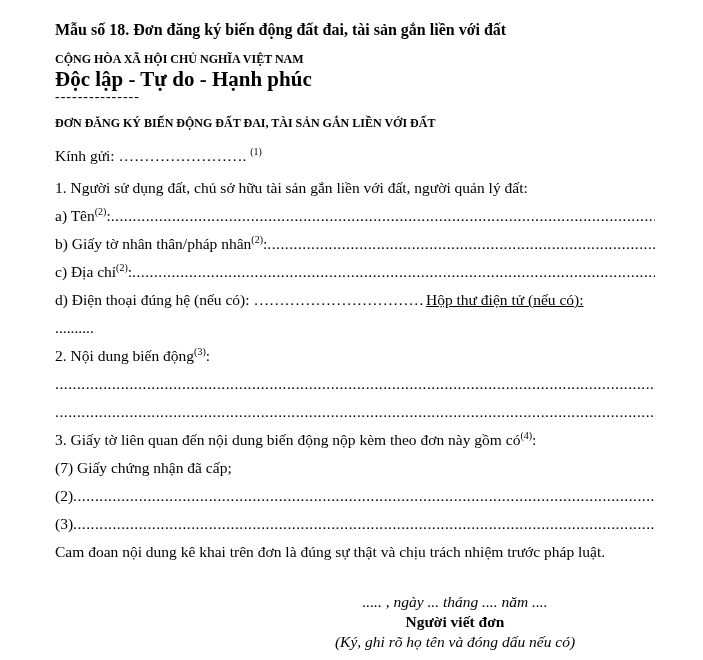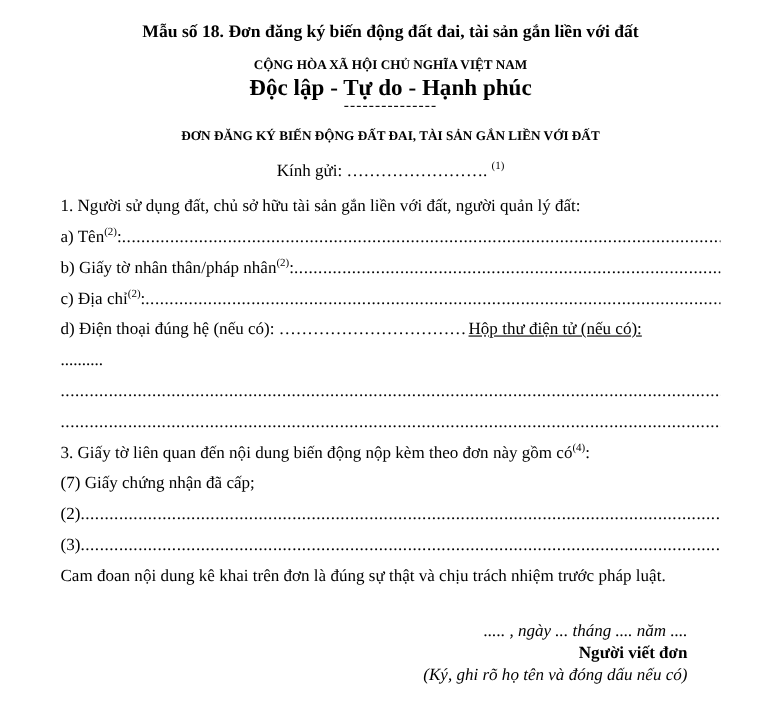--- a/index.html
+++ b/index.html
@@ -9,21 +9,21 @@
     color: #000000;
     overflow: hidden;
   }
   .page {
     box-sizing: border-box;
     width: 703px; height: 660px;
     padding: 20px 48px 0 55px;
     background: #ffffff;
   }
   p { margin: 0; }
-  .center { text-align: center; }
+  .center { }
   .b { font-weight: bold; }
   .i { font-style: italic; }
 
   .form-title { font-size: 16px; font-weight: bold; line-height: 20px; }
   .republic   { font-size: 12px; font-weight: bold; line-height: 20px; margin-top: 9px; }
   .motto      { font-size: 21px; font-weight: bold; line-height: 21px; }
   .dashes     { font-size: 14px; line-height: 13px; letter-spacing: 1px; }
   .doc-title  { font-size: 12px; font-weight: bold; line-height: 22px; margin-top: 9px; }
   .salutation { font-size: 15.5px; line-height: 22px; margin-top: 11px; }
 
@@ -44,21 +44,21 @@
   sup {
     font-size: 10px;
     line-height: 0;
     vertical-align: super;
   }
   .gap-label { margin-left: 2px; text-decoration: underline; }
 
   .signature {
     width: 340px;
     margin: 26px 30px 0 auto;
-    text-align: right;
+    text-align: center;
     font-size: 15.5px;
     line-height: 20px;
   }
 </style>
 </head>
 <body>
 
 <div class="page">
 
   <p class="form-title center">Mẫu số 18. Đơn đăng ký biến động đất đai, tài sản gắn liền với đất</p>
@@ -87,20 +87,21 @@
 
     <p class="line fill">
         <span class="label"><span>c) Địa chỉ</span><sup>(2)</sup><span>: </span></span>
         <span class="dots">........................................................................................................................................................................................................................................................................</span>
       </p>
 
     <p class="line"><span>d) Điện thoại đúng hệ (nếu có): </span><span>……………………………</span><span class="gap-label">Hộp thư điện tử (nếu có):</span></p>
 
     <p class="line">..........</p>
 
+    <p class="line"><span>2. Nội dung biến động</span><sup>(3)</sup><span>:</span></p>
 
     <p class="line fill">
         <span class="dots">........................................................................................................................................................................................................................................................................</span>
       </p>
     <p class="line fill">
         <span class="dots">........................................................................................................................................................................................................................................................................</span>
       </p>
 
     <p class="line"><span>3. Giấy tờ liên quan đến nội dung biến động nộp kèm theo đơn này gồm có</span><sup>(4)</sup><span>:</span></p>
 

